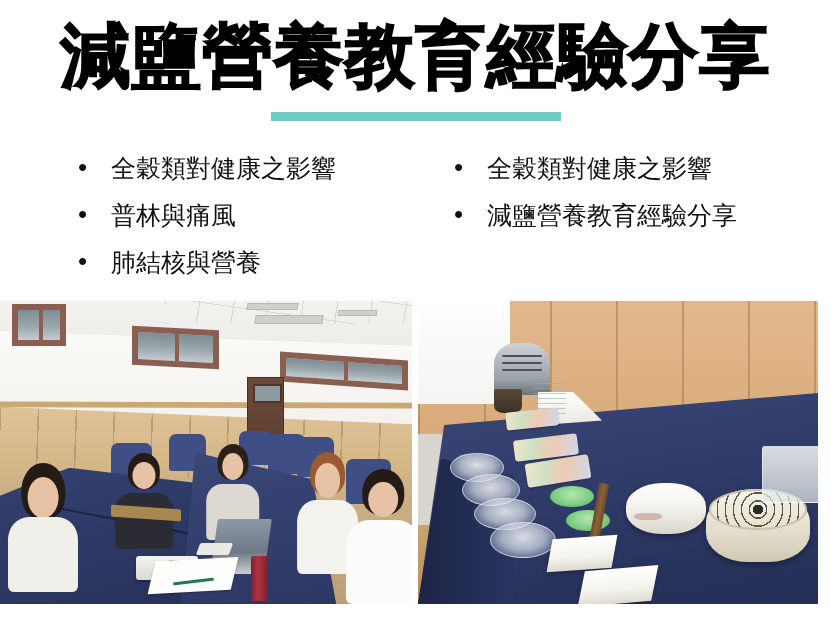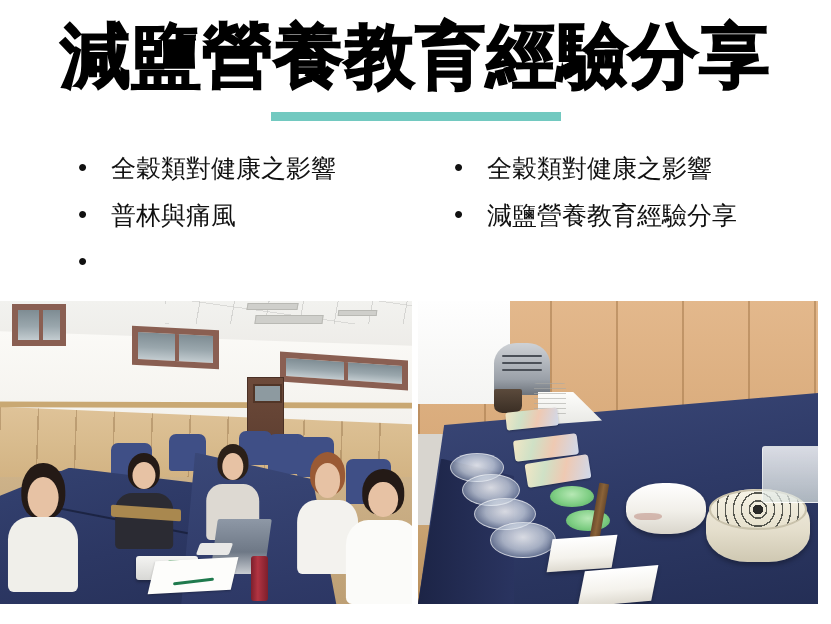--- a/index.html
+++ b/index.html
@@ -413,20 +413,21 @@
       <span class="bullet-text">全穀類對健康之影響</span>
     </div>
 
     <div class="bullet-row">
       <span class="bullet-dot">•</span>
       <span class="bullet-text">普林與痛風</span>
     </div>
 
     <div class="bullet-row">
       <span class="bullet-dot">•</span>
+      <span class="bullet-text">肺結核與營養</span>
     </div>
 
   </div>
 
   <div class="bullet-col right">
 
     <div class="bullet-row">
       <span class="bullet-dot">•</span>
       <span class="bullet-text">全穀類對健康之影響</span>
     </div>

